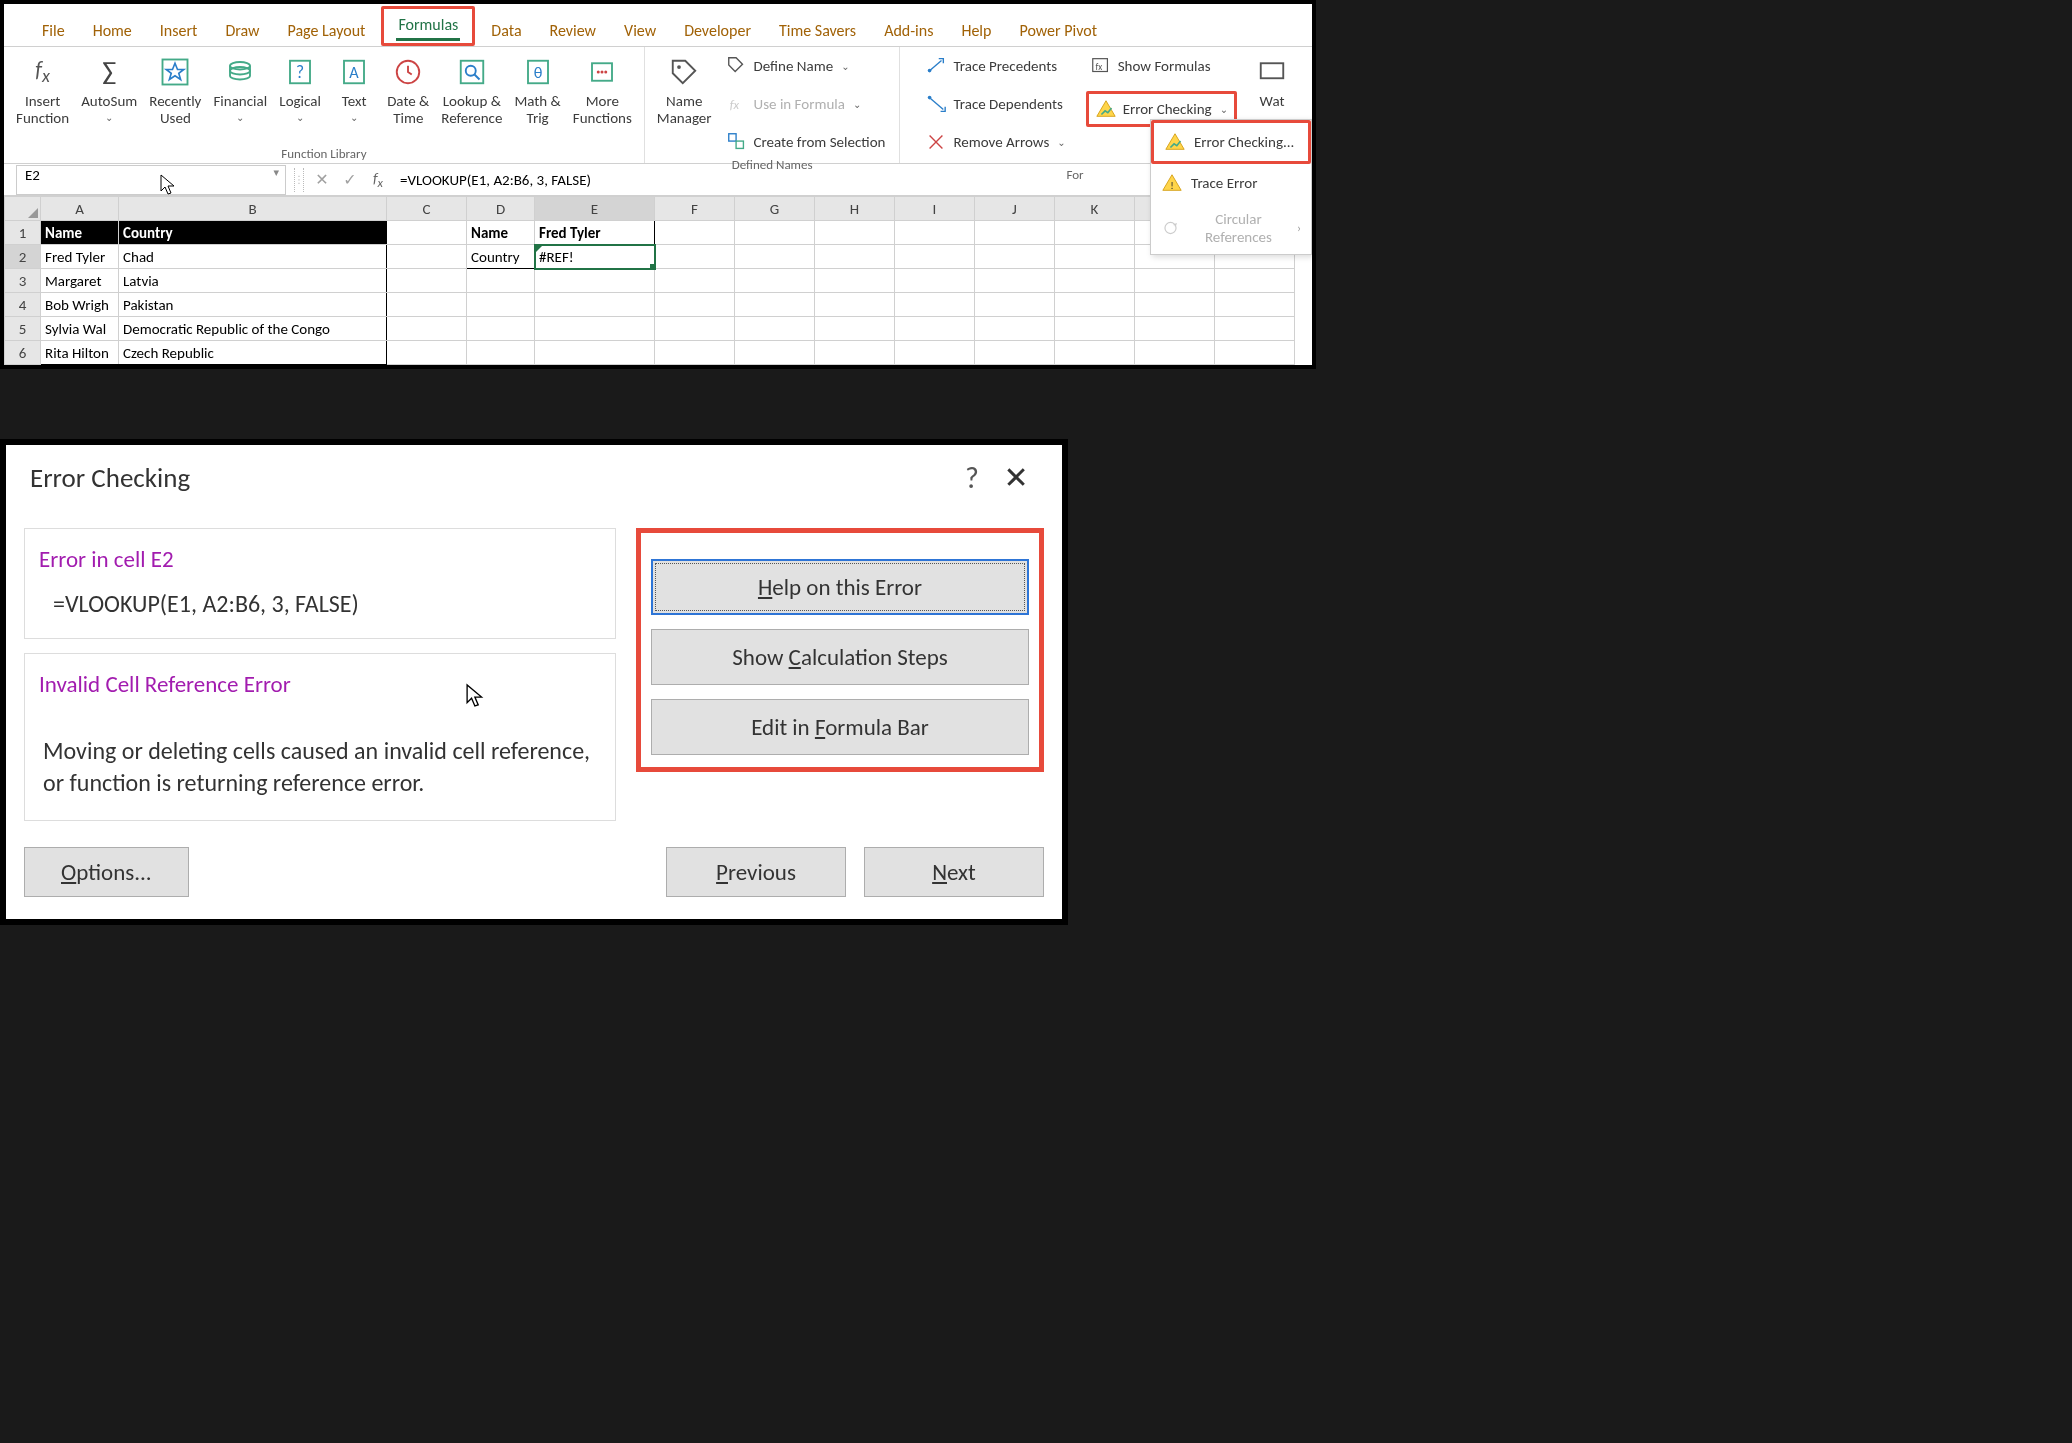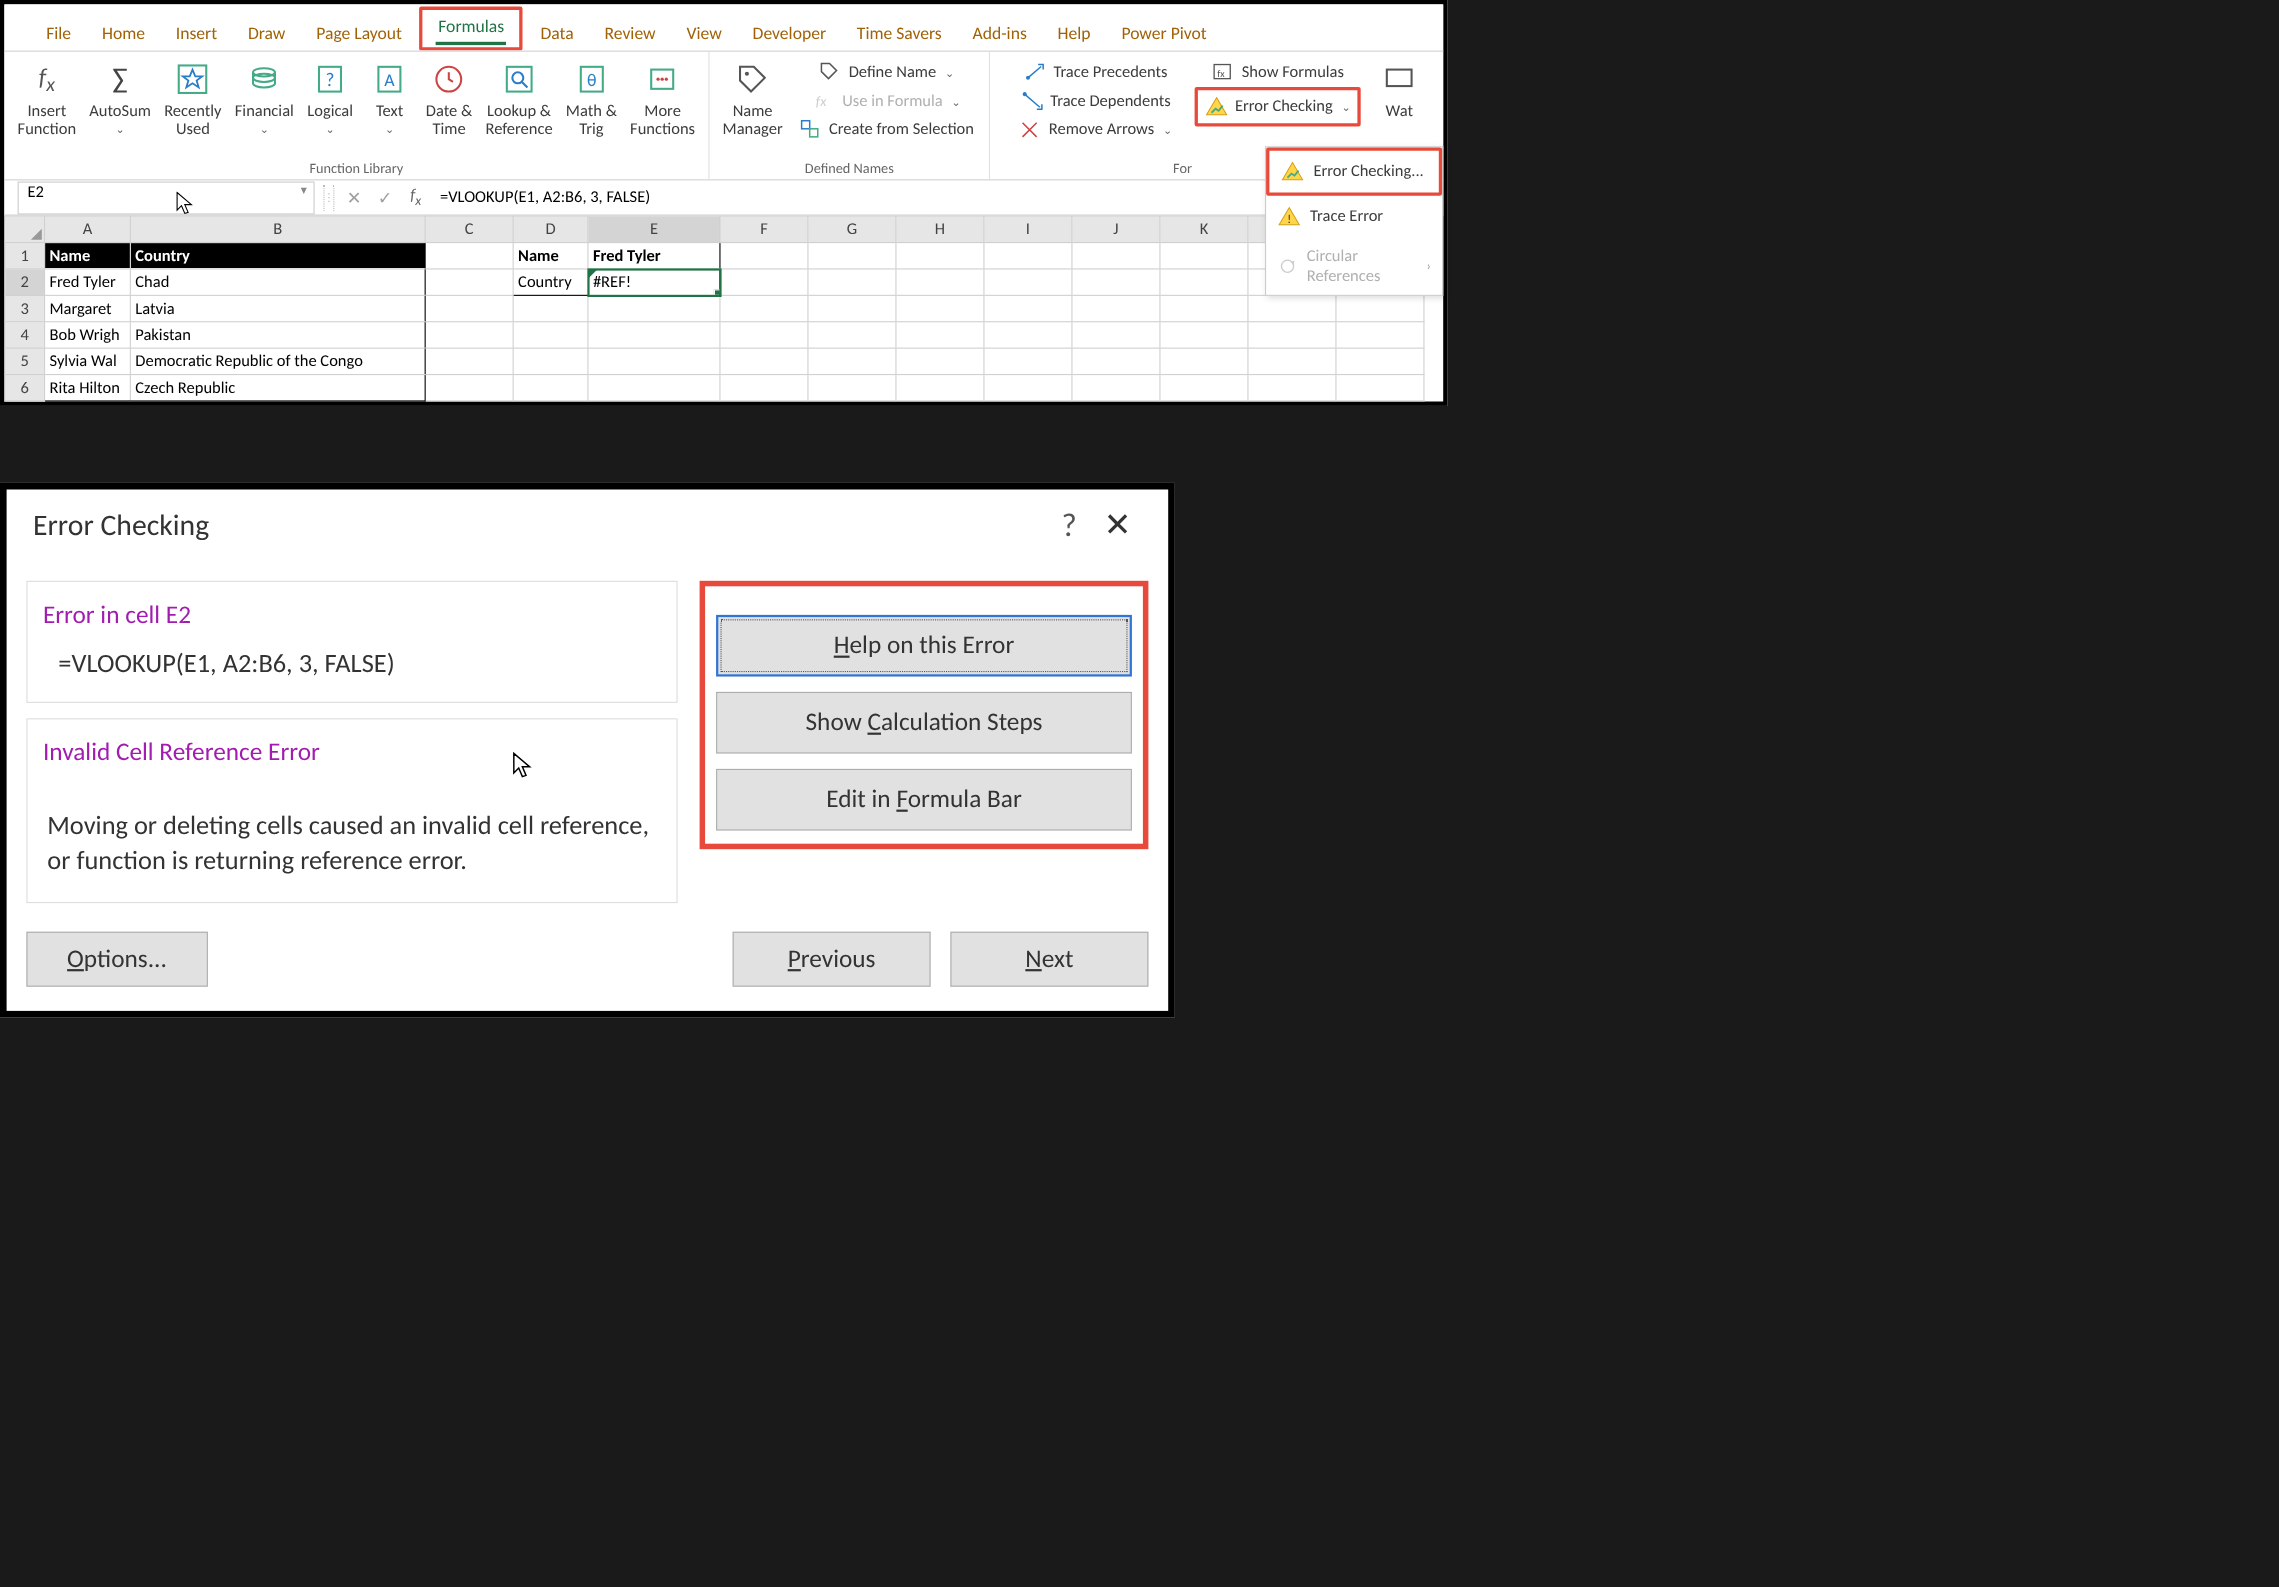--- a/index.html
+++ b/index.html
@@ -19,29 +19,29 @@
   .ribbon-bar { display: flex; align-items: stretch; background: #fff; border-top: 1px solid #d0d0d0; border-bottom: 1px solid #d0d0d0; height: 118px; position: relative; }
   .ribbon-group { display: flex; flex-direction: column; align-items: center; border-right: 1px solid #e0e0e0; padding: 4px 6px 0; position: relative; }
   .ribbon-group-body { display: flex; align-items: flex-start; gap: 0; flex: 1; }
   .ribbon-group-label { font-size: 13px; color: #666; text-align: center; padding-bottom: 2px; }
   
   .big-btn { display: flex; flex-direction: column; align-items: center; justify-content: flex-start; padding: 4px 6px 0; text-align: center; font-size: 15px; line-height: 1.15; color: #3c3c3c; min-width: 54px; }
   .big-btn .icon-box { width: 34px; height: 34px; margin-bottom: 4px; display: flex; align-items: center; justify-content: center; }
   .big-btn .label { white-space: pre-line; }
   .big-btn .caret { font-size: 10px; color: #666; margin-top: 2px; }
   
-  .stack-col { display: flex; flex-direction: column; justify-content: center; gap: 0; padding: 2px 4px; align-items: center; }
+  .stack-col { display: flex; flex-direction: column; justify-content: center; gap: 12px; padding: 2px 4px; }
   .small-btn { display: flex; align-items: center; gap: 6px; font-size: 15px; color: #3c3c3c; padding: 2px 4px; white-space: nowrap; }
   .small-btn.disabled { color: #b0b0b0; }
   .small-btn .caret { font-size: 10px; color: #666; margin-left: 2px; }
   
   .red-box { border: 3px solid #e74a3b; border-radius: 2px; }
   
   
-  .dropdown { position: absolute; right: 0; top: 86px; width: 162px; background: #fff; border: 1px solid #ccc; box-shadow: 2px 2px 6px rgba(0,0,0,.15); z-index: 50; }
+  .dropdown { position: absolute; right: 0; top: 72px; width: 162px; background: #fff; border: 1px solid #ccc; box-shadow: 2px 2px 6px rgba(0,0,0,.15); z-index: 50; text-align: center; }
   .dropdown-wrap { border: 3px solid #e74a3b; border-radius: 2px; }
   .dd-item { display: flex; align-items: center; gap: 8px; padding: 8px 10px; font-size: 15px; color: #3c3c3c; }
   .dd-item.disabled { color: #b0b0b0; }
   .dd-item .arrow { margin-left: auto; font-size: 12px; color: #999; }
   
   
   .formula-bar { display: flex; align-items: center; height: 32px; border-bottom: 1px solid #d0d0d0; background: #fff; }
   .name-box { width: 270px; height: 30px; border: 1px solid #ccc; margin: 0 4px 0 12px; display: flex; align-items: flex-start; padding: 0 8px; font-size: 15px; position: relative; }
   .name-box .dd { position: absolute; right: 6px; color: #888; font-size: 11px; }
   .fb-sep { width: 10px; height: 24px; border-left: 1px dotted #bbb; border-right: 1px dotted #bbb; margin: 0 4px; display:flex; align-items:center; justify-content:center; color:#bbb; font-size:10px;}

